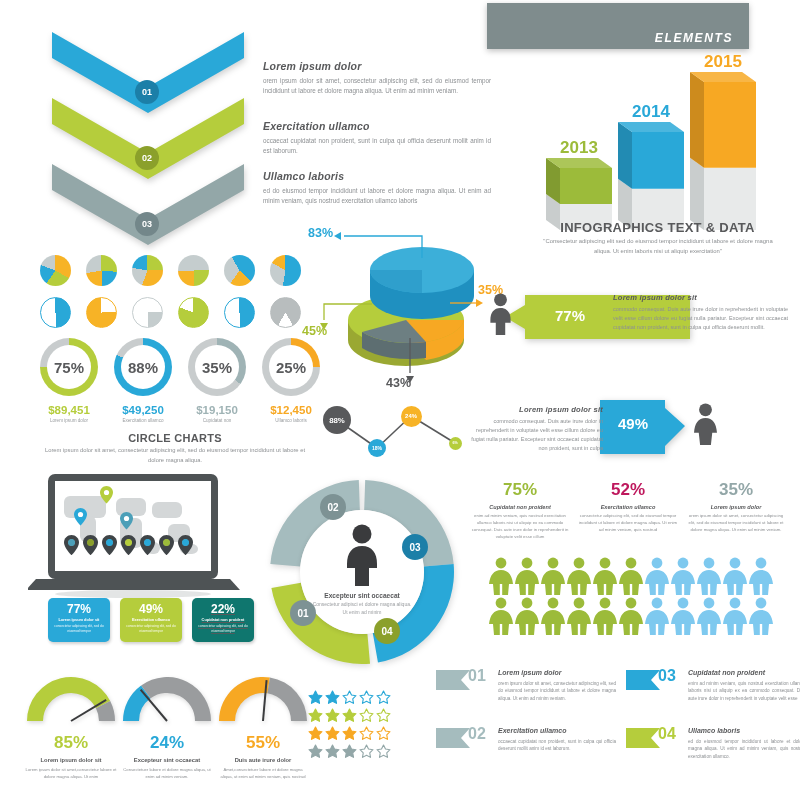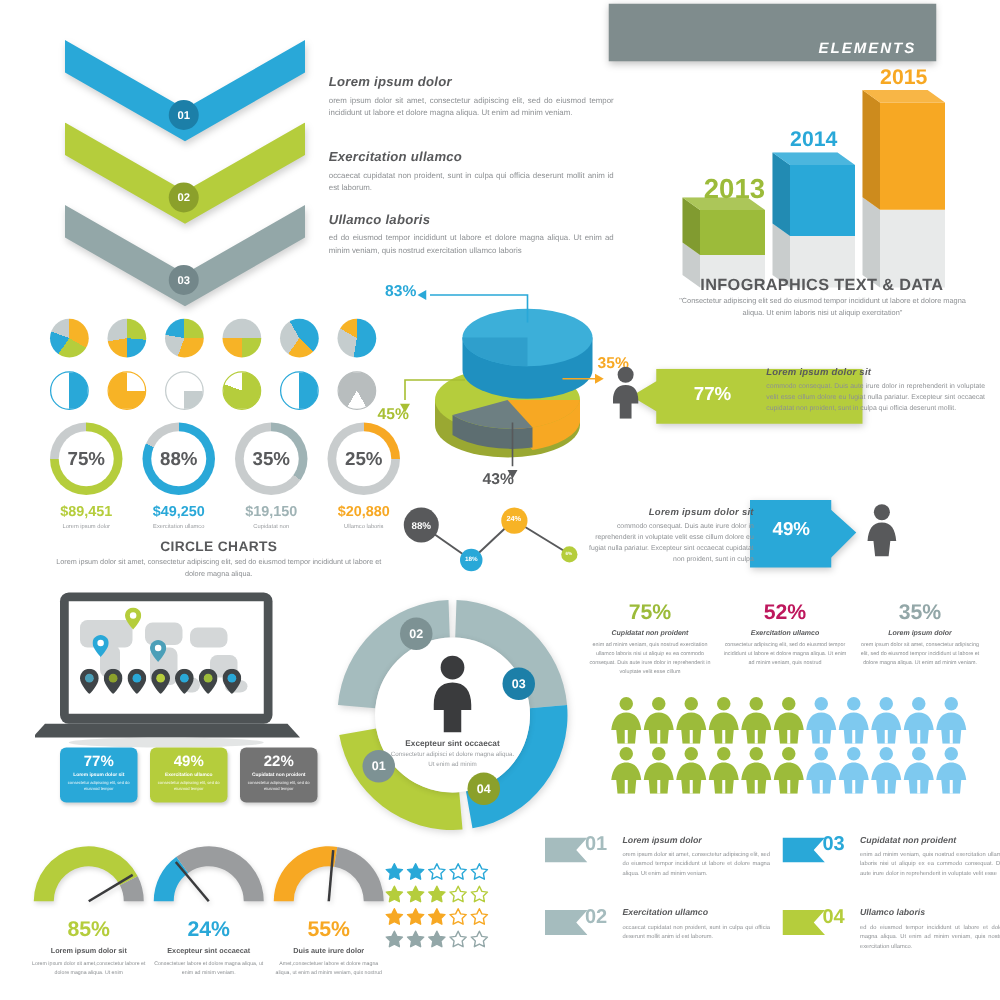--- a/index.html
+++ b/index.html
@@ -72,21 +72,21 @@
     <div class="abs" style="left:0;top:0;">
       <svg width="275" height="200" style="position:absolute;left:0;top:0;">
         <path d="M40,148.96 L92,148.96 L92,175 L40,175 Z" fill="#e8eaea"></path>
         <path d="M40,148.96 L26,138.96 L26,165 L40,175 Z" fill="#c9cdcd"></path>
         <path d="M40,113 L92,113 L92,148.96 L40,148.96 Z" fill="#9cbb3a"></path>
         <path d="M40,113 L26,103 L26,138.96 L40,148.96 Z" fill="#9cbb3a"></path>
         <path d="M40,113 L26,103 L26,138.96 L40,148.96 Z" fill="#000" opacity="0.17"></path>
         <path d="M40,113 L26,103 L78,103 L92,113 Z" fill="#9cbb3a"></path>
         <path d="M40,113 L26,103 L78,103 L92,113 Z" fill="#fff" opacity="0.16"></path>
       </svg>
-      <div class="abs" style="left:26px;top:83px;width:66px;text-align:right;font-size:22px;font-weight:bold;color:#9cbb3a;">2013</div>
+      <div class="abs" style="left:26px;top:83px;width:66px;text-align:center;font-size:17px;font-weight:bold;color:#9cbb3a;">2013</div>
     </div>
     <div class="abs" style="left:0;top:0;">
       <svg width="275" height="200" style="position:absolute;left:0;top:0;">
         <path d="M112,133.84 L164,133.84 L164,175 L112,175 Z" fill="#e8eaea"></path>
         <path d="M112,133.84 L98,123.84 L98,165 L112,175 Z" fill="#c9cdcd"></path>
         <path d="M112,77 L164,77 L164,133.84 L112,133.84 Z" fill="#29a8d8"></path>
         <path d="M112,77 L98,67 L98,123.84 L112,133.84 Z" fill="#29a8d8"></path>
         <path d="M112,77 L98,67 L98,123.84 L112,133.84 Z" fill="#000" opacity="0.17"></path>
         <path d="M112,77 L98,67 L150,67 L164,77 Z" fill="#29a8d8"></path>
         <path d="M112,77 L98,67 L150,67 L164,77 Z" fill="#fff" opacity="0.16"></path>
@@ -165,21 +165,21 @@
     <div class="cc-val abs" style="left:64px;top:66px;color:#29a8d8;">$49,250</div>
     <div class="cc-lab abs" style="left:64px;top:80px;">Exercitation ullamco</div>
     <div class="cc abs" style="left:148px;top:0;background:conic-gradient(#9fb3b5 0deg 126deg, #c8cccd 126deg 360deg);">
       <div class="inner">35%</div>
     </div>
     <div class="cc-val abs" style="left:138px;top:66px;color:#9fb3b5;">$19,150</div>
     <div class="cc-lab abs" style="left:138px;top:80px;">Cupidatat non</div>
     <div class="cc abs" style="left:222px;top:0;background:conic-gradient(#f7a823 0deg 90deg, #c8cccd 90deg 360deg);">
       <div class="inner">25%</div>
     </div>
-    <div class="cc-val abs" style="left:212px;top:66px;color:#f7a823;">$20,880</div>
+    <div class="cc-val abs" style="left:212px;top:66px;color:#f7a823;">$12,450</div>
     <div class="cc-lab abs" style="left:212px;top:80px;">Ullamco laboris</div>
   </div>
 <div class="abs" style="left:30px;top:432px;width:290px;text-align:center;font-size:11px;font-weight:bold;letter-spacing:.3px;color:#58595b;">CIRCLE CHARTS</div>
 <div class="abs" style="left:40px;top:446px;width:270px;text-align:center;font-size:5.8px;line-height:1.65;color:#8d9093;">Lorem ipsum dolor sit amet, consectetur adipiscing elit, sed do eiusmod tempor incididunt ut labore et dolore magna aliqua.</div>
 
 <div id="arrow-block-1" class="abs" style="left:495px;top:295px;width:305px;height:60px;">
     <svg width="305" height="60" style="position:absolute;left:0;top:0;filter:drop-shadow(1px 2px 3px rgba(0,0,0,.2));">
       <path d="M30,10 L30,0 L195,0 L195,44 L30,44 L30,34 L10,22 Z" fill="#b5cd3c"></path>
     </svg>
     <div class="arrow-txt abs" style="left:60px;top:12px;">77%</div>
@@ -288,21 +288,21 @@
     <div class="abs" style="left:0px;top:0;width:62px;height:44px;background:#29a8d8;border-radius:5px 5px 5px 5px;box-shadow:1px 2px 3px rgba(0,0,0,.18);padding:4px 4px 0;box-sizing:border-box;text-align:center;">
       <div style="font-size:12px;font-weight:bold;color:#fff;">77%</div>
       <div style="font-size:3.9px;font-weight:bold;color:#fff;margin-top:1px;">Lorem ipsum dolor sit</div>
       <div style="font-size:3.3px;line-height:1.5;color:#fff;margin-top:2px;opacity:.9;">consectetur adipiscing elit, sed do eiusmod tempor</div>
     </div>
     <div class="abs" style="left:72px;top:0;width:62px;height:44px;background:#b5cd3c;border-radius:5px 5px 5px 5px;box-shadow:1px 2px 3px rgba(0,0,0,.18);padding:4px 4px 0;box-sizing:border-box;text-align:center;">
       <div style="font-size:12px;font-weight:bold;color:#fff;">49%</div>
       <div style="font-size:3.9px;font-weight:bold;color:#fff;margin-top:1px;">Exercitation ullamco</div>
       <div style="font-size:3.3px;line-height:1.5;color:#fff;margin-top:2px;opacity:.9;">consectetur adipiscing elit, sed do eiusmod tempor</div>
     </div>
-    <div class="abs" style="left:144px;top:0;width:62px;height:44px;background:#737373;border-radius:5px 5px 5px 5px;box-shadow:1px 2px 3px rgba(0,0,0,.18);padding:4px 4px 0;box-sizing:border-box;text-align:center;">
+    <div class="abs" style="left:144px;top:0;width:62px;height:44px;background:#0f766e;border-radius:5px 5px 5px 5px;box-shadow:1px 2px 3px rgba(0,0,0,.18);padding:4px 4px 0;box-sizing:border-box;text-align:center;text-decoration:underline;">
       <div style="font-size:12px;font-weight:bold;color:#fff;">22%</div>
       <div style="font-size:3.9px;font-weight:bold;color:#fff;margin-top:1px;">Cupidatat non proident</div>
       <div style="font-size:3.3px;line-height:1.5;color:#fff;margin-top:2px;opacity:.9;">consectetur adipiscing elit, sed do eiusmod tempor</div>
     </div>
   </div>
 
 <div id="cycle" class="abs" style="left:262px;top:472px;width:200px;height:200px;">
     <svg width="200" height="200" style="position:absolute;left:0;top:0;filter:drop-shadow(1px 2px 3px rgba(0,0,0,.15));">
       <path d="M8.350087775559416,91.98167166721547 A92,92 0 0 1 96.78924630336985,8.056043914243205 L97.8362312044449,38.03776872481607 A62,62 0 0 0 38.235928718311776,94.5963439496452 Z" fill="#a5bcbe"></path>
       <path d="M103.21075369663012,8.05604391424319 A92,92 0 0 1 191.64991222444058,91.98167166721544 L161.76407128168822,94.59634394964519 A62,62 0 0 0 102.16376879555509,38.03776872481606 Z" fill="#a5bcbe"></path>

